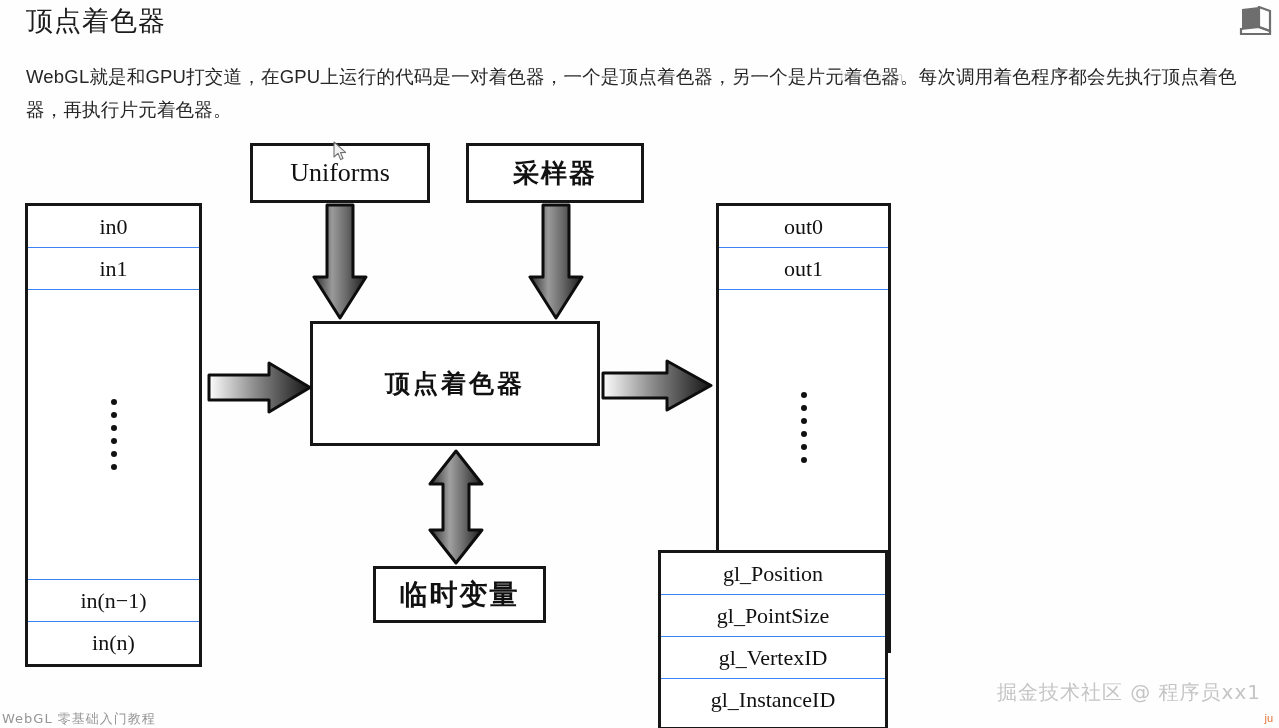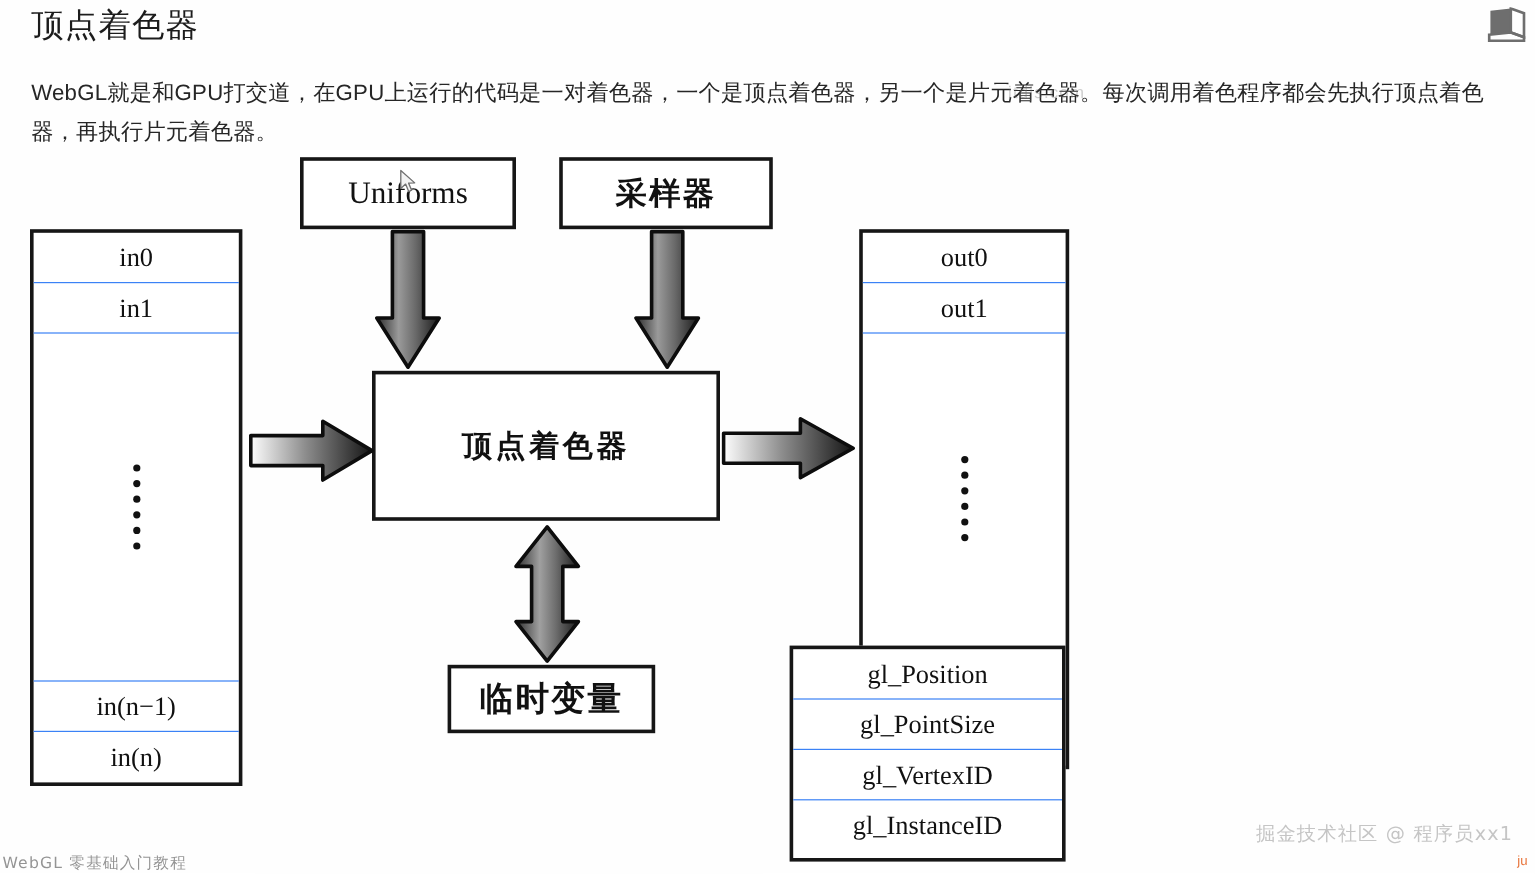--- a/index.html
+++ b/index.html
@@ -61,21 +61,21 @@
     font-size: 18.5px;
     line-height: 33px;
     color: #262626;
     letter-spacing: 0.2px;
   }
 
   
   .diagram {
     position: absolute;
     left: 0;
-    top: 116px;
+    top: 128px;
     width: 1279px;
     height: 600px;
   }
 
   .node {
     position: absolute;
     border: 3px solid #161616;
     background: #ffffff;
     display: flex;
     align-items: center;
@@ -195,21 +195,21 @@
     left: 778px; top: 672px;
     font-size: 26px;
     letter-spacing: 2px;
     color: rgba(120,120,120,0.30);
     font-family: "DejaVu Sans", sans-serif;
   }
 
   #wm-juejin {
     position: absolute;
     right: 18px; bottom: 22px;
-    font-size: 16px;
+    font-size: 20px;
     letter-spacing: 1px;
     color: rgba(150,150,150,0.55);
     white-space: nowrap;
     font-family: "DejaVu Sans", "Liberation Sans", sans-serif;
   }
 
   #wm-ju-logo {
     position: absolute;
     right: 6px; bottom: 4px;
     font-size: 11px;

